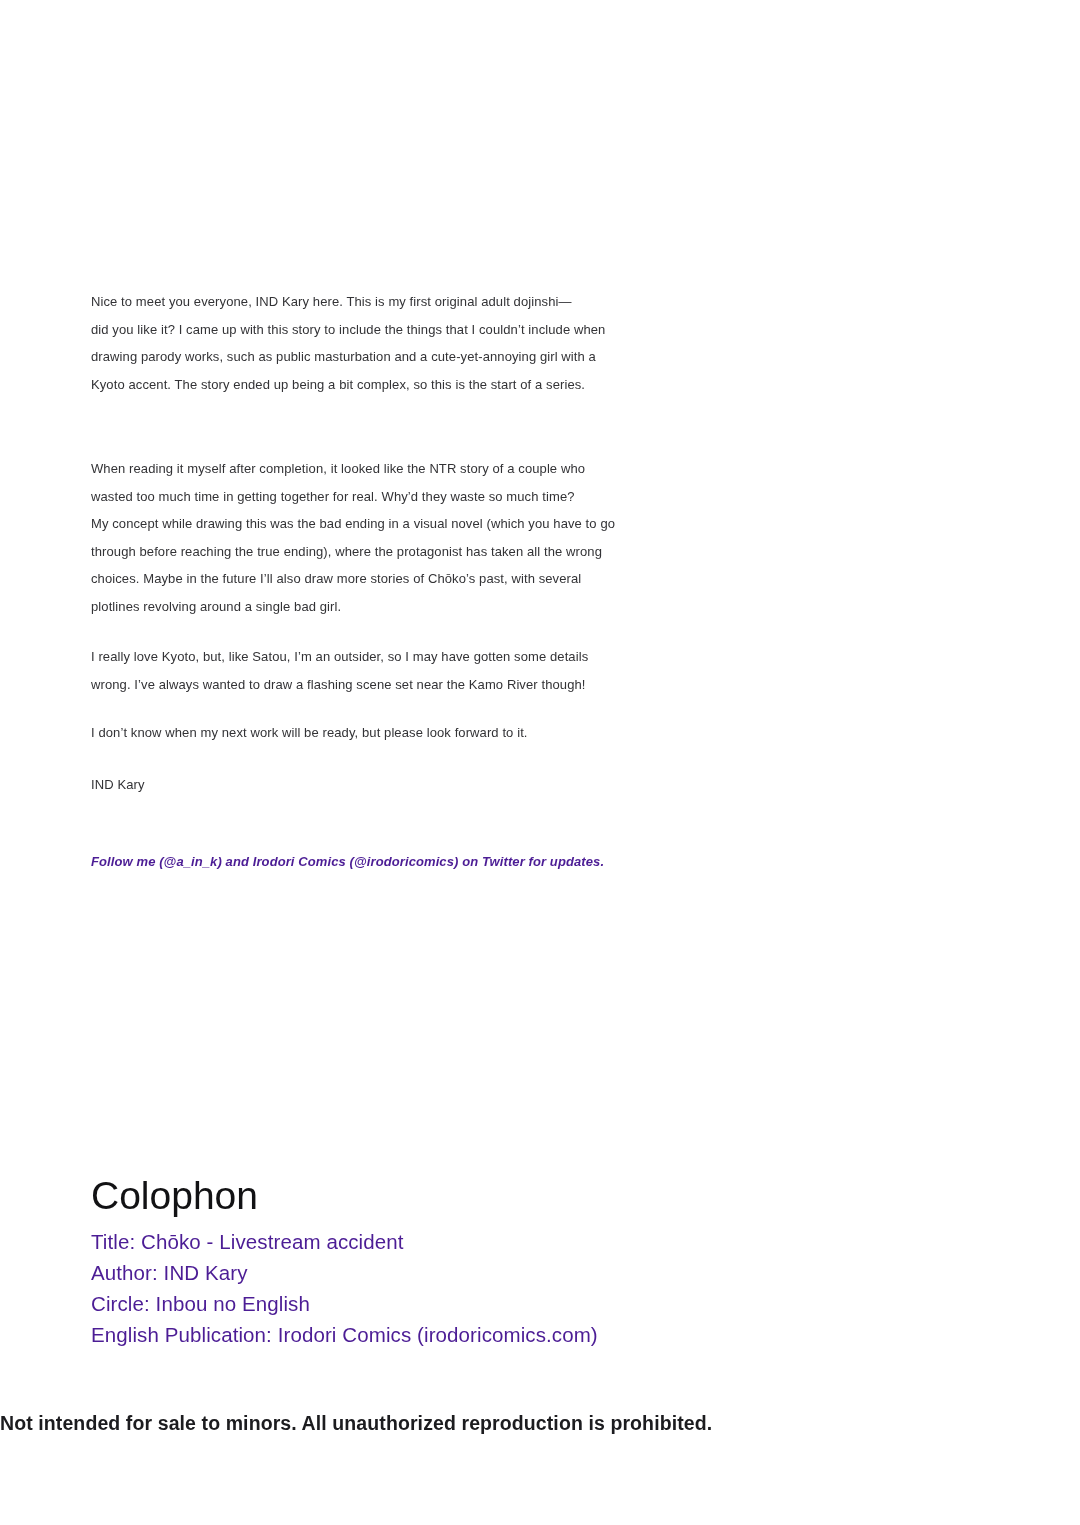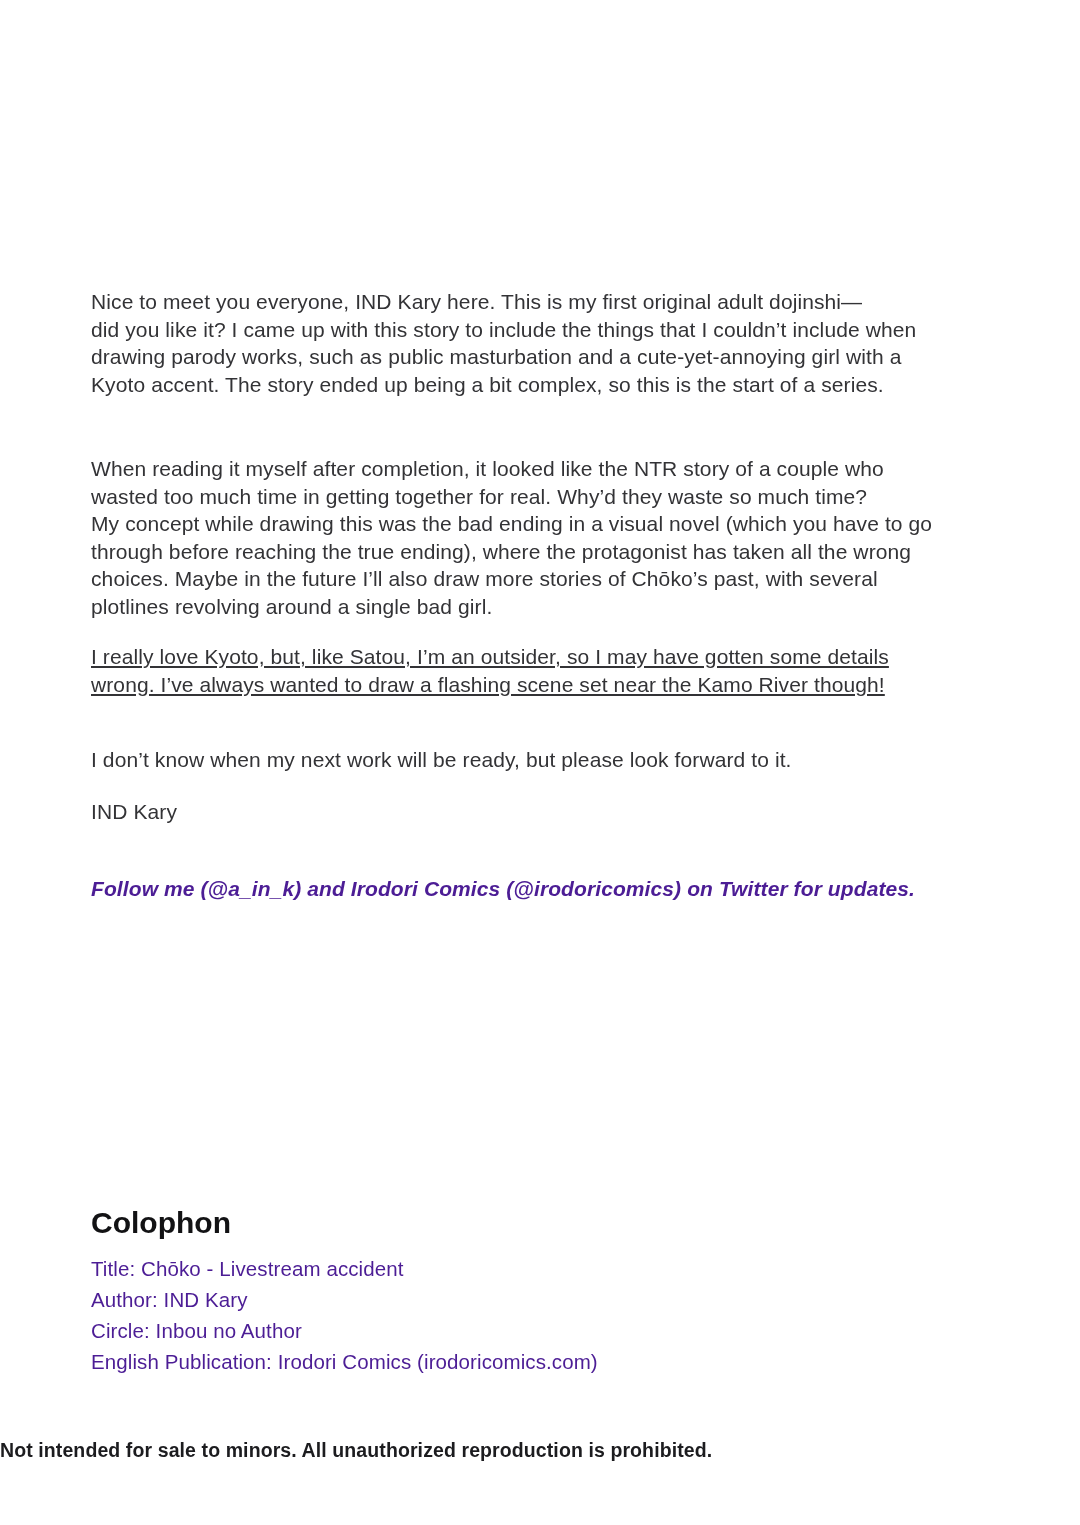--- a/index.html
+++ b/index.html
@@ -16,40 +16,40 @@
   }
   .page {
     box-sizing: border-box;
     width: 1080px;
     height: 1525px;
     padding: 288px 80px 0 91px;
   }
   p {
     margin: 0;
     white-space: pre-line;
-    font-size: 21px;
+    font-size: 13px;
     line-height: 27.5px;
     letter-spacing: 0.1px;
   }
   .para-1 { margin-bottom: 57px; }
   .para-2 { margin-bottom: 23px; }
-  .para-3 { margin-bottom: 48px; text-decoration: underline; }
+  .para-3 { margin-bottom: 21px; }
   .para-4 { margin-bottom: 24px; }
   .signature { margin-bottom: 50px; }
   .follow-line {
     font-weight: 700;
     color: #4c1d95;
     font-style: italic;
   }
   .colophon { margin-top: 300px; }
   .colophon-heading {
     margin: 0 0 10px 0;
-    font-size: 30px;
+    font-size: 39px;
     line-height: 40px;
-    font-weight: 700;
+    font-weight: 400;
     color: #121214;
   }
   .colophon p {
     font-size: 20.5px;
     line-height: 31px;
     color: #4c1d95;
   }
   .legal-footer {
     width: 1080px;
     margin: 60px 0 0 -91px;
@@ -78,19 +78,19 @@
 wrong. I’ve always wanted to draw a flashing scene set near the Kamo River though!</p>
     <p class="para-4">I don’t know when my next work will be ready, but please look forward to it.</p>
     <p class="signature">IND Kary</p>
     <p class="follow-line">Follow me (@a_in_k) and Irodori Comics (@irodoricomics) on Twitter for updates.</p>
   </section>
 
   <section class="colophon">
     <h1 class="colophon-heading">Colophon</h1>
     <p>Title: Chōko - Livestream accident</p>
     <p>Author: IND Kary</p>
-    <p>Circle: Inbou no Author</p>
+    <p>Circle: Inbou no English</p>
     <p>English Publication: Irodori Comics (irodoricomics.com)</p>
   </section>
 
   <p class="legal-footer">Not intended for sale to minors. All unauthorized reproduction is prohibited.</p>
 
 </div>
 
 </body></html>

